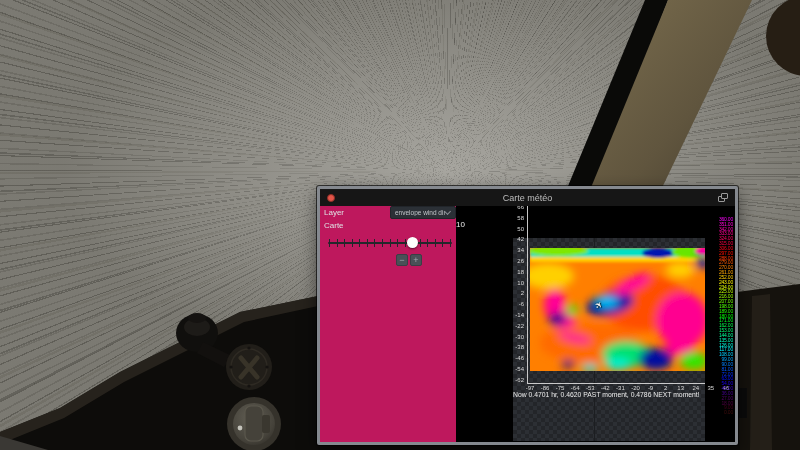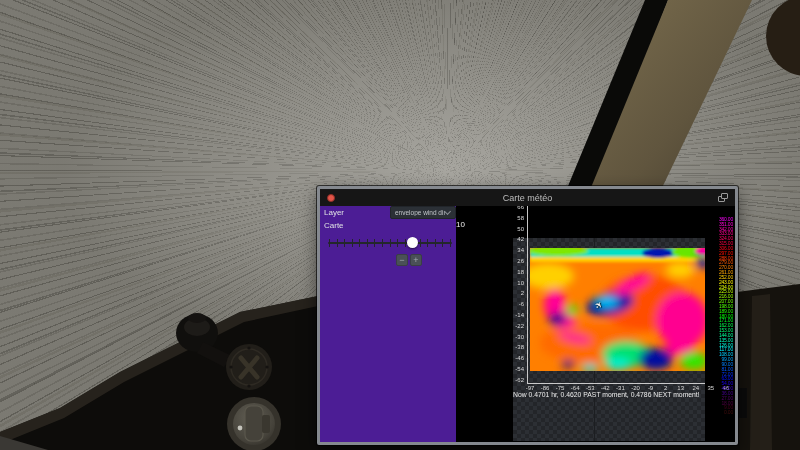--- a/index.html
+++ b/index.html
@@ -21,21 +21,21 @@
     box-shadow:0 0 0 1px rgba(0,0,0,.65), 0 6px 18px rgba(0,0,0,.55);z-index:5;}
   .titlebar{position:absolute;left:0;top:0;right:0;height:17px;background:#161616;
     display:flex;align-items:center;justify-content:center;}
   .win-title{font-size:9px;color:#bdbdbd;}
   .close-btn{position:absolute;left:7px;top:5px;width:8px;height:8px;border-radius:50%;
     background:#e25549;border:1px solid #8e2e27;}
   .popout{position:absolute;right:7px;top:4px;width:10px;height:9px;}
   .popout .sq1{position:absolute;left:0;bottom:0;width:7px;height:6px;border:1px solid #9a9a9a;border-radius:1px;}
   .popout .sq2{position:absolute;right:0;top:0;width:7px;height:6px;border:1px solid #9a9a9a;border-radius:1px;background:#161616;}
 
-  .window-body{position:absolute;left:0;top:17px;right:0;bottom:0;background:#4c1d95;}
+  .window-body{position:absolute;left:0;top:17px;right:0;bottom:0;background:#be185d;}
   .ctl-label{position:absolute;font-size:8px;color:#dfe1e4;}
   .dropdown{position:absolute;left:70px;top:0;width:66px;height:13px;background:#2b3036;
     border:1px solid #21252a;border-radius:2px;display:flex;align-items:center;}
   .dropdown-text{font-size:6.5px;color:#c2c6ca;padding-left:4px;flex:1;white-space:nowrap;overflow:hidden;}
   .chevron{width:5px;height:5px;border-right:1px solid #8a8f95;border-bottom:1px solid #8a8f95;
     transform:rotate(45deg);margin-right:5px;margin-top:-2px;}
   .level-value{position:absolute;left:136px;top:14px;font-size:8px;color:#ececec;z-index:4;}
 
   .slider{position:absolute;left:8px;top:30px;width:124px;height:13px;}
   .slider-track{position:absolute;left:0;right:0;top:6px;height:2px;background:#24272b;border-radius:1px;}

